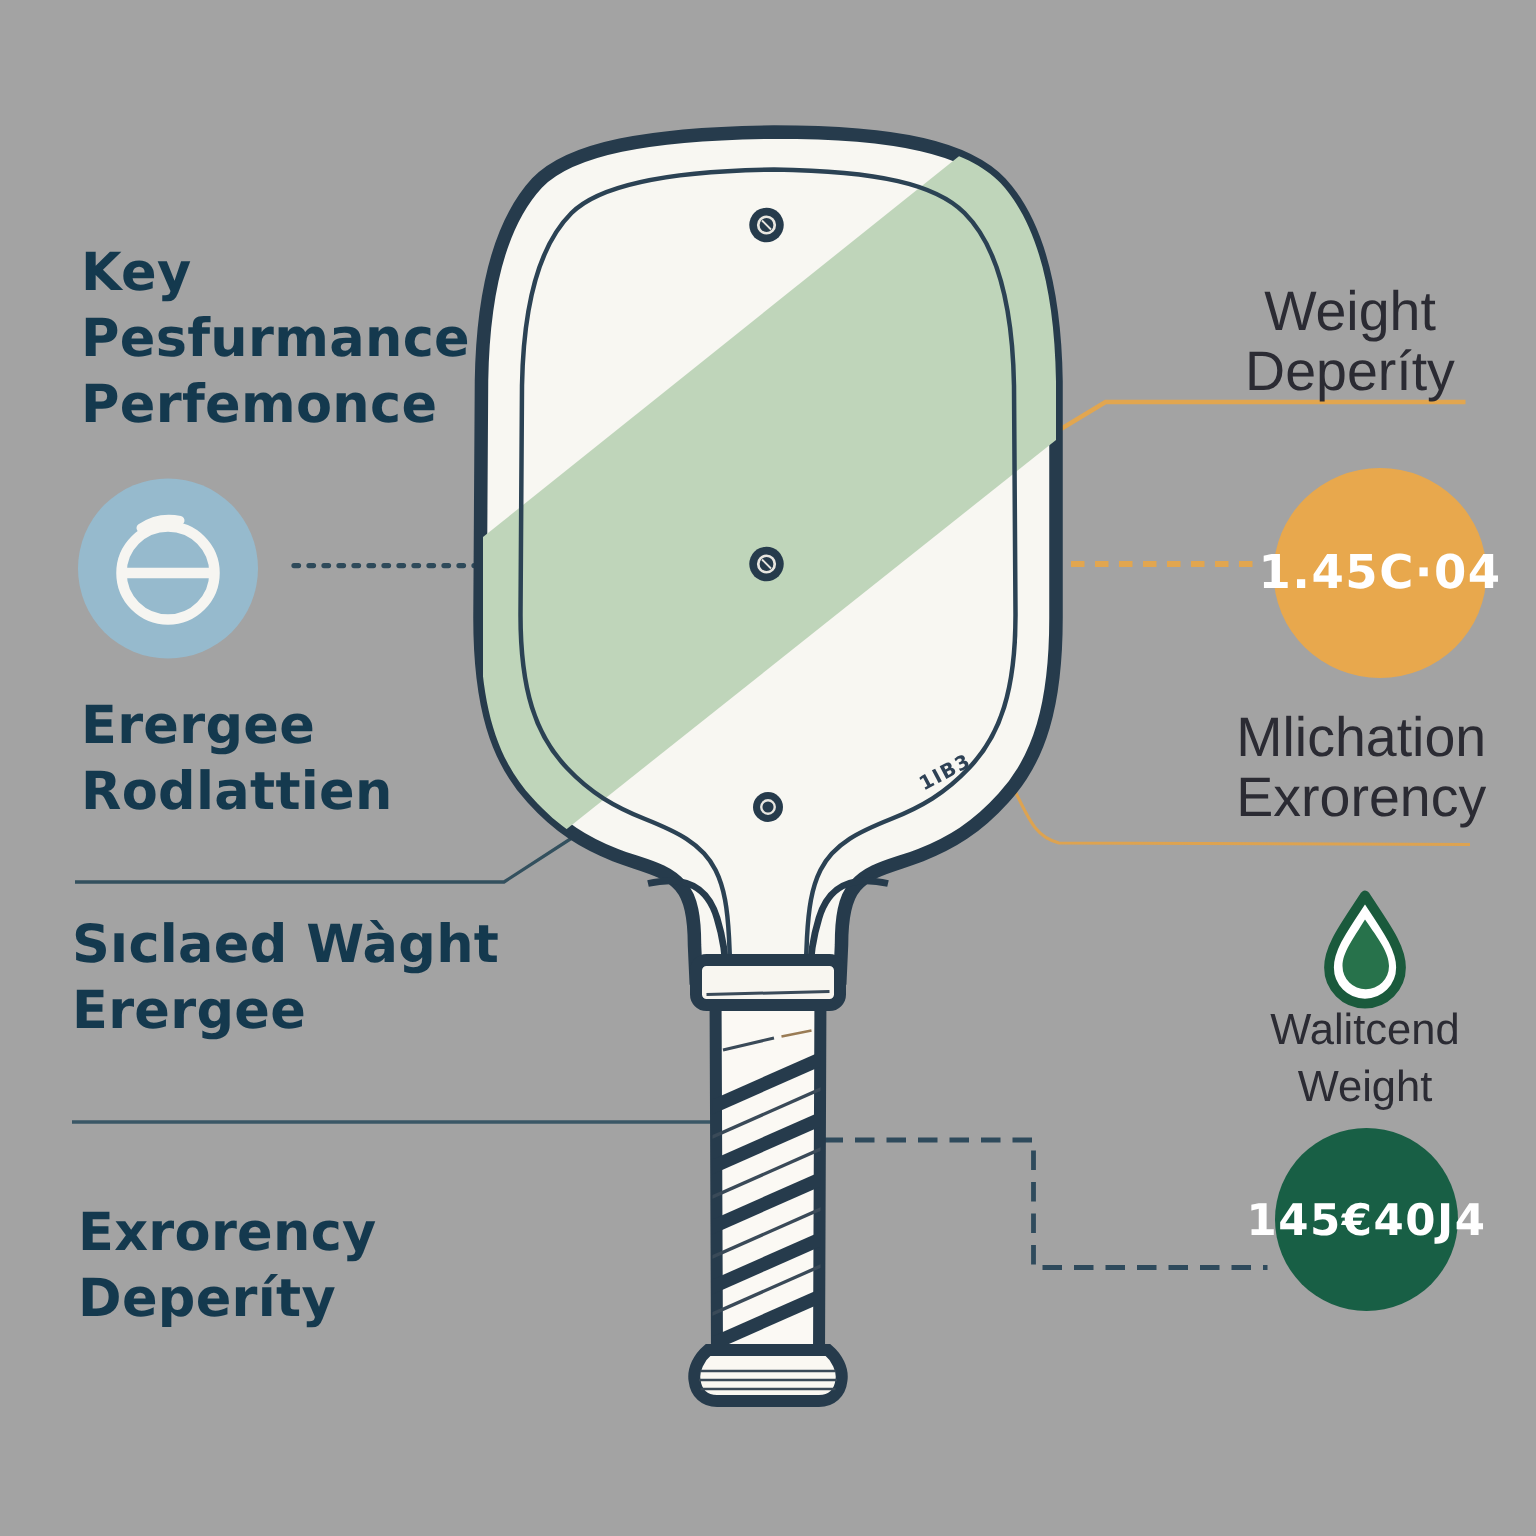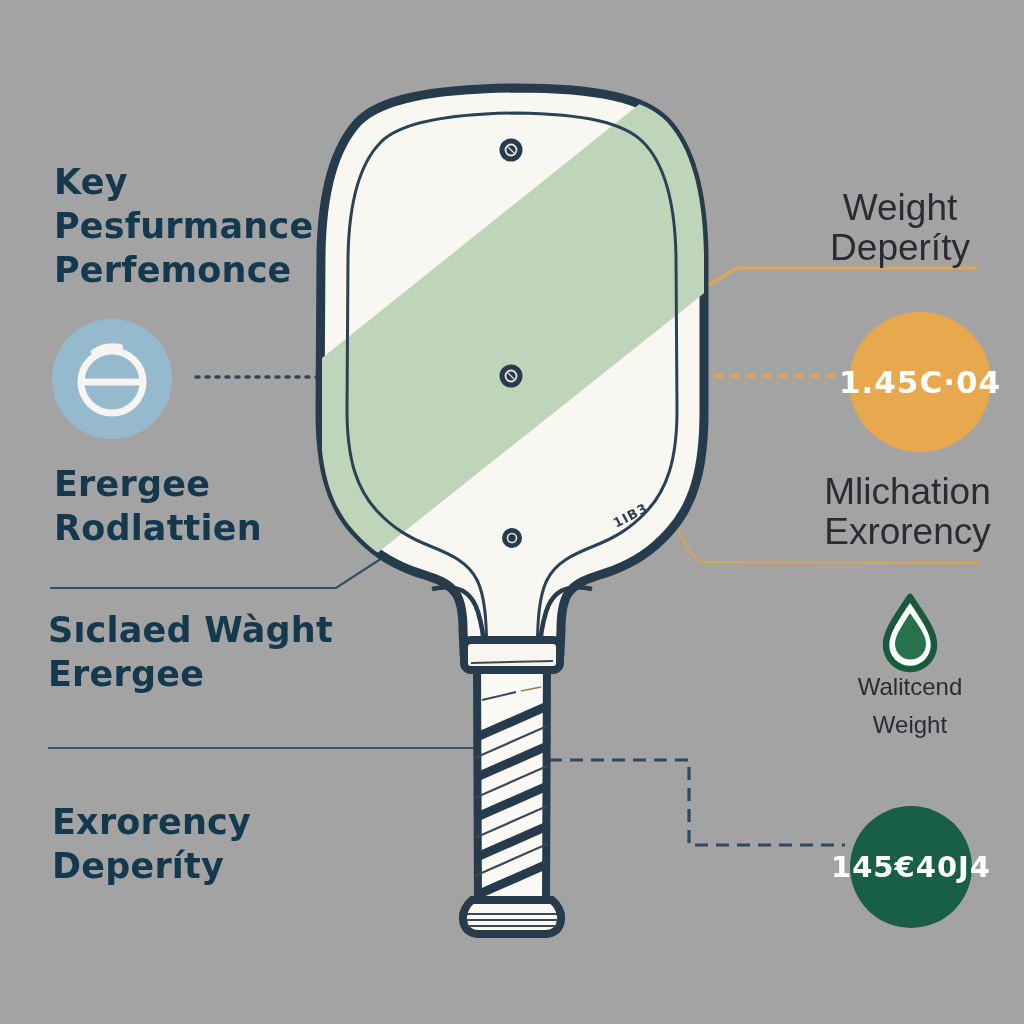--- a/index.html
+++ b/index.html
@@ -158,30 +158,30 @@
   <div class="abs label-light" style="left:790px;top:188px;width:220px">
     <div>Weight</div>
     <div>Deperíty</div>
   </div>
 
   <div class="abs label-light" style="left:795px;top:472px;width:225px">
     <div>Mlichation</div>
     <div>Exrorency</div>
   </div>
 
-  <div class="abs label-light" style="left:805px;top:668px;width:210px;font-size:24px;line-height:38px">
+  <div class="abs label-light" style="left:805px;top:668px;width:210px;font-size:29px;line-height:38px">
     <div>Walitcend</div>
     <div>Weight</div>
   </div>
 
   <div class="abs badge badge-orange" style="left:849px;top:312px">
     <div>1.45</div>
     <div>C·04</div>
   </div>
 
-  <div class="abs badge badge-green" style="left:850px;top:806px">
+  <div class="abs badge badge-green" style="left:850px;top:752px">
     <div>145€</div>
     <div>40J4</div>
   </div>
 
   <div class="abs paddle-code" style="left:612px;top:508px">1IB3</div>
 
 </div>
 
 </body></html>

